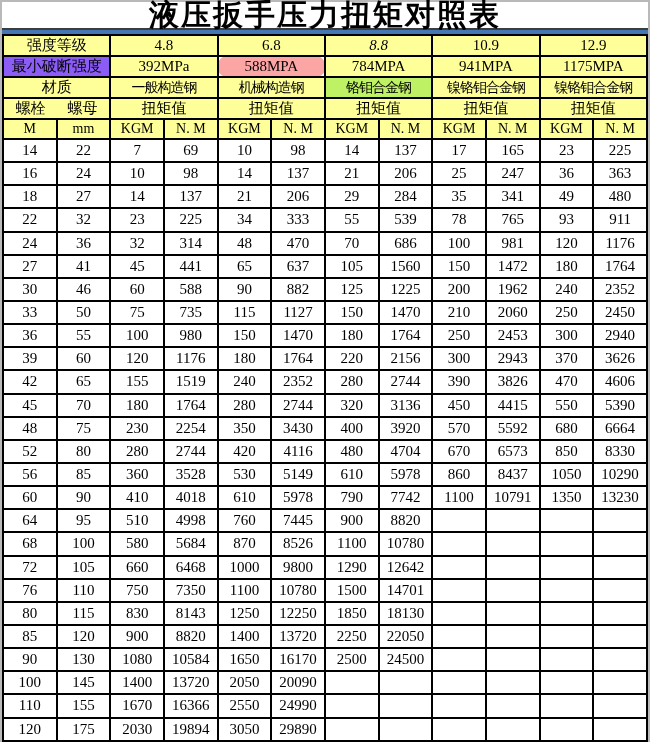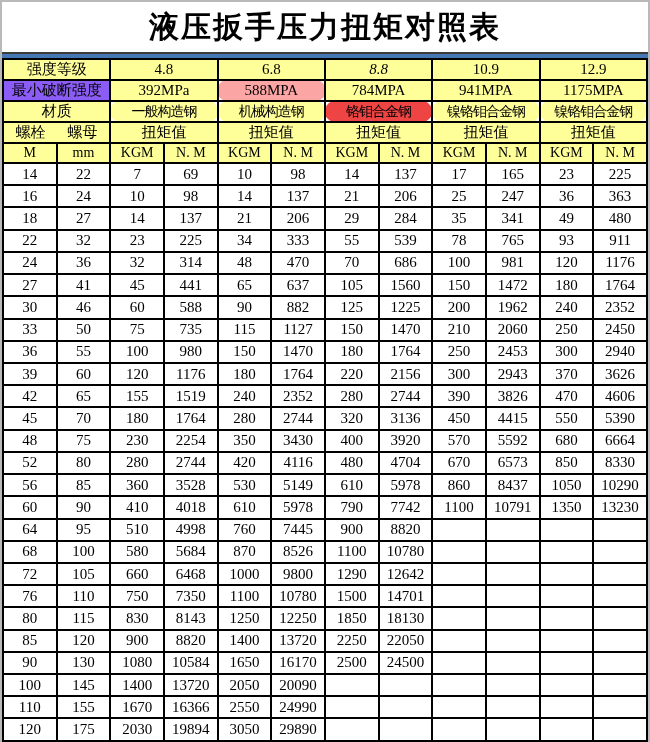--- a/index.html
+++ b/index.html
@@ -13,21 +13,21 @@
     width: 650px;
     height: 742px;
     border-top: 2px solid #b9b9b9;
     border-left: 2px solid #b9b9b9;
     border-right: 2px solid #b9b9b9;
     background: #fff;
     display: flex;
     flex-direction: column;
   }
   .title-bar {
-    height: 52px;
+    height: 28px;
     display: flex;
     align-items: center;
     justify-content: center;
     font-family: "Liberation Sans", sans-serif;
     font-weight: bold;
     font-size: 30px;
     letter-spacing: 2px;
     color: #000;
     border-bottom: 2px solid #3c3c3c;
     background: #fff;
@@ -58,21 +58,20 @@
     height: 20px;
     padding: 0 1px;
   }
   thead tr.units-row th {
     font-family: "Liberation Serif", serif;
     font-size: 14px;
   }
   thead th.mat {
     font-size: 14px;
     letter-spacing: -1px;
-    border-radius: 10px;
   }
   thead th.strength {
     font-family: "Liberation Serif", serif;
     font-size: 15px;
   }
   tbody td {
     background: #fff;
     font-family: "Liberation Serif", serif;
     font-size: 15px;
     height: 19px;
@@ -108,21 +107,21 @@
         <th colspan="2" class="strength" style="background: rgb(255, 255, 153);">392MPa</th>
         <th colspan="2" class="strength" style="background: #fca5a5; border-radius: 9px;">588MPA</th>
         <th colspan="2" class="strength" style="background: rgb(255, 255, 153);">784MPA</th>
         <th colspan="2" class="strength" style="background: rgb(255, 255, 153);">941MPA</th>
         <th colspan="2" class="strength" style="background: rgb(255, 255, 153);">1175MPA</th>
       </tr>
       <tr>
         <th colspan="2" style="background: rgb(255, 255, 153);">材质</th>
         <th colspan="2" class="mat" style="background: rgb(255, 255, 153);">一般构造钢</th>
         <th colspan="2" class="mat" style="background: rgb(255, 255, 153);">机械构造钢</th>
-        <th colspan="2" class="mat" style="background: #ef4444; margin-left: 48px;">铬钼合金钢</th>
+        <th colspan="2" class="mat" style="background: #bef264; margin-left: 48px;">铬钼合金钢</th>
         <th colspan="2" class="mat" style="background: rgb(255, 255, 153);">镍铬钼合金钢</th>
         <th colspan="2" class="mat" style="background: rgb(255, 255, 153);">镍铬钼合金钢</th>
       </tr>
       <tr>
         <th colspan="2" style="background: rgb(255, 255, 153);">
           <span class="bolt-nut">
             <span>螺栓</span>
             <span>螺母</span>
           </span>
         </th>

